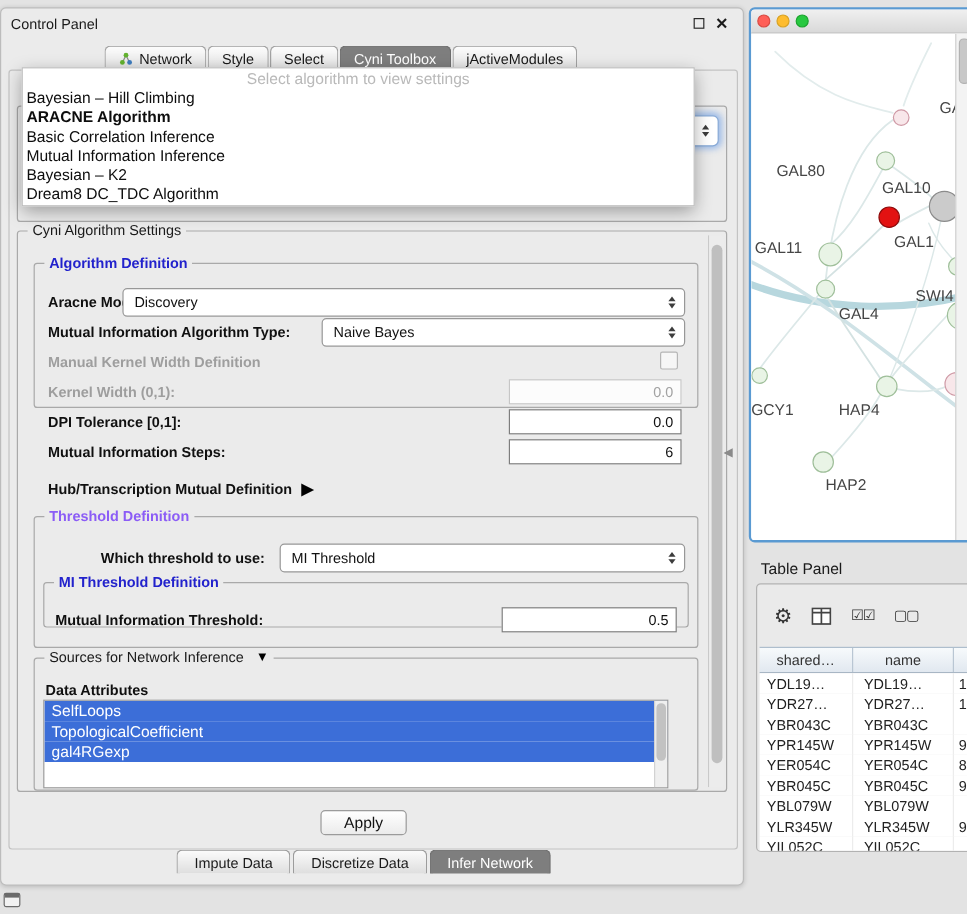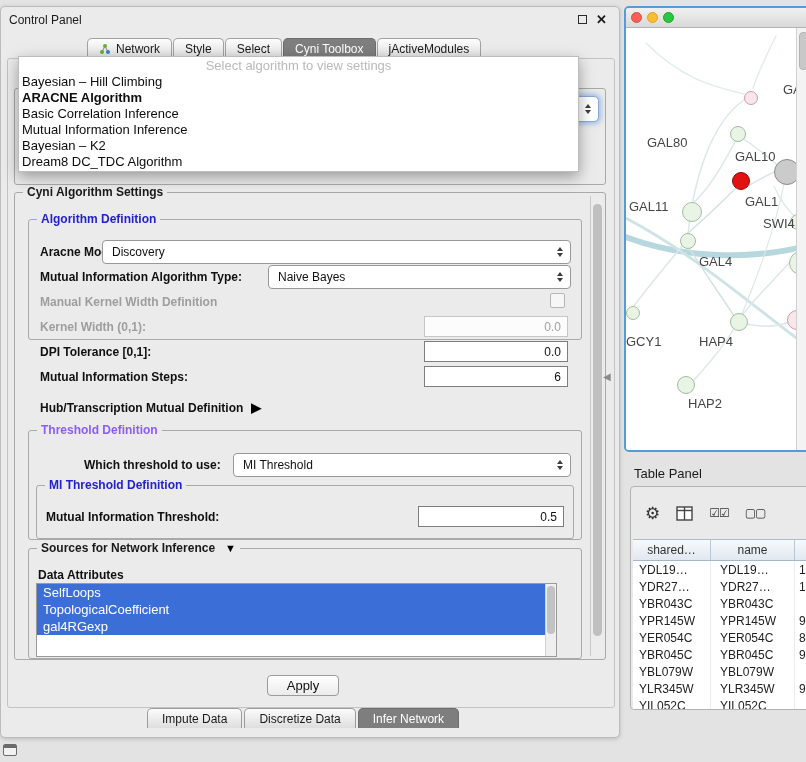--- a/index.html
+++ b/index.html
@@ -19,21 +19,21 @@
          border:1px solid #a2a2a2; border-bottom:none; border-radius:5px 5px 0 0;
          background:linear-gradient(#fcfcfc,#e1e1e1); font-size:12px; margin-right:1px; color:#1a1a1a; }
   .tab.sel { background:#7e7e7e; color:#fff; border-color:#6e6e6e; }
 
   .inner { position:absolute; left:6px; top:51px; width:608px; height:650px;
            border:1px solid #c3c3c3; border-radius:3px; background:#ebebeb; }
 
   .gbox { position:absolute; border:1px solid #a9a9a9; border-radius:3px; }
   .gtitle { position:absolute; top:-8px; left:8px; background:#ebebeb; padding:0 4px;
             font-size:12px; font-weight:bold; white-space:nowrap; }
-  .gtitle.plain { font-weight:bold; color:#1a1a1a; }
+  .gtitle.plain { font-weight:normal; color:#1a1a1a; }
   .gtitle.blue { color:#2222cc; }
   .gtitle.green { color:#8b5cf6; }
 
   
   .algo-combo { position:absolute; left:307px; top:89px; width:291px; height:26px; background:#fff;
                 border:1px solid #87a9d6; border-radius:5px; box-shadow:0 0 5px 2px rgba(95,150,230,.55);
                 display:flex; align-items:center; }
 
   .popup { position:absolute; left:17px; top:49px; width:561px; height:116px; background:#fff;
            border:1px solid #bdbdbd; box-shadow:0 5px 14px rgba(0,0,0,.35); z-index:60; padding-top:1px; }
@@ -233,21 +233,21 @@
     </div>
     <div class="lbl" style="left:83px; top:451px;">Which threshold to use:</div>
     <div class="combo" style="left:232px; top:446px; width:338px; height:24px;">
       <span>MI Threshold</span>
       <div class="combo-arrows">
           <div class="tri-u"></div>
           <div class="tri-d"></div>
         </div>
     </div>
 
-    <div class="gbox" style="left:35px; top:478px; width:538px; height:54px;">
+    <div class="gbox" style="left:35px; top:478px; width:538px; height:38px;">
       <div class="gtitle blue">MI Threshold Definition</div>
     </div>
     <div class="lbl" style="left:45px; top:503px;">Mutual Information Threshold:</div>
     <div class="tfield" style="left:417px; top:499px; width:146px; height:21px;">0.5</div>
 
     <div class="gbox" style="left:27px; top:541px; width:554px; height:111px;">
       <div class="gtitle plain src-title-row">
         <span>Sources for Network Inference</span>
         <span class="arrow-glyph">▼</span>
       </div>
@@ -312,21 +312,21 @@
       <div class="net-node n-green" style="left:0px; top:278px; width:14px; height:14px;"></div>
       <div class="net-node n-green" style="left:104px; top:285px; width:18px; height:18px;"></div>
       <div class="net-node n-pink" style="left:161px; top:282px; width:20px; height:20px;"></div>
       <div class="net-node n-green" style="left:51px; top:348px; width:18px; height:18px;"></div>
 
       <div class="net-label" style="left:157px; top:54px;">GAL</div>
       <div class="net-label" style="left:21px; top:107px;">GAL80</div>
       <div class="net-label" style="left:109px; top:121px;">GAL10</div>
       <div class="net-label" style="left:3px; top:171px;">GAL11</div>
       <div class="net-label" style="left:119px; top:166px;">GAL1</div>
-      <div class="net-label" style="left:137px; top:188px;">SWI4</div>
+      <div class="net-label" style="left:137px; top:211px;">SWI4</div>
       <div class="net-label" style="left:73px; top:226px;">GAL4</div>
       <div class="net-label" style="left:0px; top:306px;">GCY1</div>
       <div class="net-label" style="left:73px; top:306px;">HAP4</div>
       <div class="net-label" style="left:171px; top:306px;">Y</div>
       <div class="net-label" style="left:62px; top:368px;">HAP2</div>
 
       <div class="net-scroll">
           <div class="net-thumb"></div>
         </div>
     </div>

